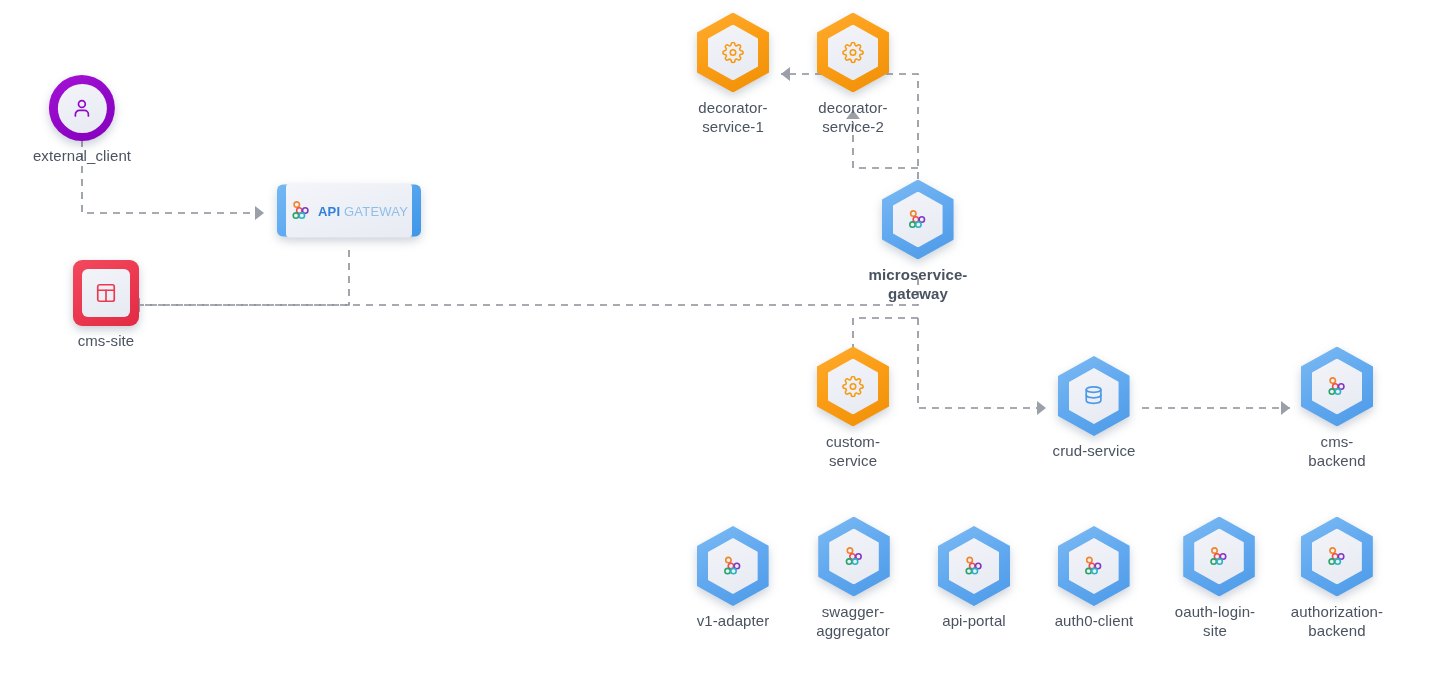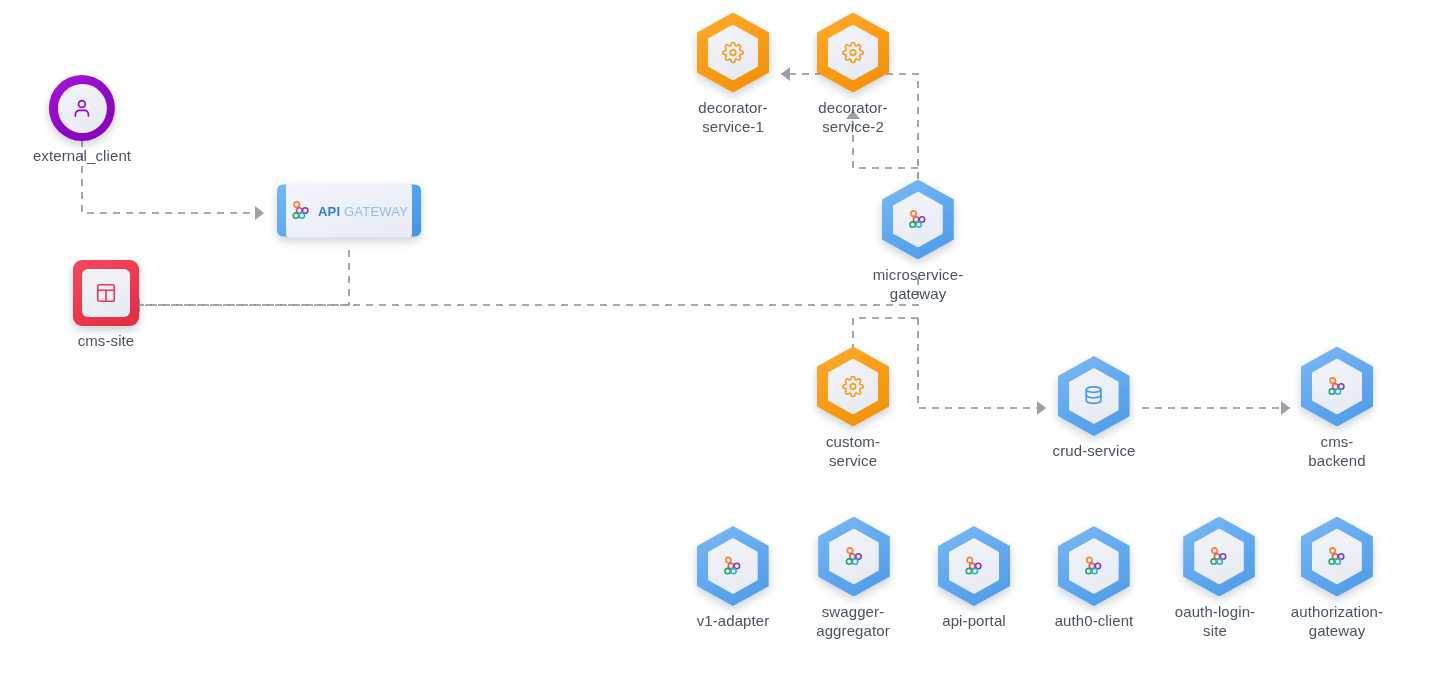--- a/index.html
+++ b/index.html
@@ -220,21 +220,21 @@
                <div class="hex-inner">
             <svg width="22" height="22" viewBox="0 0 24 24" fill="none" stroke="#f79a12" stroke-width="1.7" stroke-linecap="round" stroke-linejoin="round">
         <circle cx="12" cy="12" r="3"></circle>
         <path d="M19.4 15a1.65 1.65 0 0 0 .33 1.82l.06.06a2 2 0 1 1-2.83 2.83l-.06-.06a1.65 1.65 0 0 0-1.82-.33 1.65 1.65 0 0 0-1 1.51V21a2 2 0 1 1-4 0v-.09A1.65 1.65 0 0 0 9 19.4a1.65 1.65 0 0 0-1.82.33l-.06.06a2 2 0 1 1-2.83-2.83l.06-.06a1.65 1.65 0 0 0 .33-1.82 1.65 1.65 0 0 0-1.51-1H3a2 2 0 1 1 0-4h.09A1.65 1.65 0 0 0 4.6 9a1.65 1.65 0 0 0-.33-1.82l-.06-.06a2 2 0 1 1 2.83-2.83l.06.06A1.65 1.65 0 0 0 9 4.6a1.65 1.65 0 0 0 1-1.51V3a2 2 0 1 1 4 0v.09a1.65 1.65 0 0 0 1 1.51 1.65 1.65 0 0 0 1.82-.33l.06-.06a2 2 0 1 1 2.83 2.83l-.06.06A1.65 1.65 0 0 0 19.4 9v0a1.65 1.65 0 0 0 1.51 1H21a2 2 0 1 1 0 4h-.09a1.65 1.65 0 0 0-1.51 1z"></path>
       </svg>
           </div>
              </div>
         <div class="node-label">decorator-
 service-2</div>
       </div>
-      <div class="node" style="left: 918px; top: 241px;">
+      <div class="node" style="left: 918px; top: 241px; font-weight: bold;">
         <div class="node-glyph hex-wrap hex-blue">
                <div class="hex-outer"></div>
                <div class="hex-inner">
             <svg width="22" height="22" viewBox="0 0 26 26" fill="none" stroke-width="1.9">
         <circle cx="8" cy="6" r="3.2" stroke="#f0862a"></circle>
         <circle cx="11" cy="13" r="3.2" stroke="#ef4b55"></circle>
         <circle cx="18" cy="13" r="3.2" stroke="#8436c4"></circle>
         <circle cx="7" cy="19" r="3.2" stroke="#2aa36a"></circle>
         <circle cx="14" cy="19" r="3.2" stroke="#2bb5c4"></circle>
       </svg>
@@ -369,17 +369,17 @@
             <svg width="22" height="22" viewBox="0 0 26 26" fill="none" stroke-width="1.9">
         <circle cx="8" cy="6" r="3.2" stroke="#f0862a"></circle>
         <circle cx="11" cy="13" r="3.2" stroke="#ef4b55"></circle>
         <circle cx="18" cy="13" r="3.2" stroke="#8436c4"></circle>
         <circle cx="7" cy="19" r="3.2" stroke="#2aa36a"></circle>
         <circle cx="14" cy="19" r="3.2" stroke="#2bb5c4"></circle>
       </svg>
           </div>
              </div>
         <div class="node-label">authorization-
-gateway</div>
+backend</div>
       </div>
     </div>
 
 </div>
 
 </body></html>

